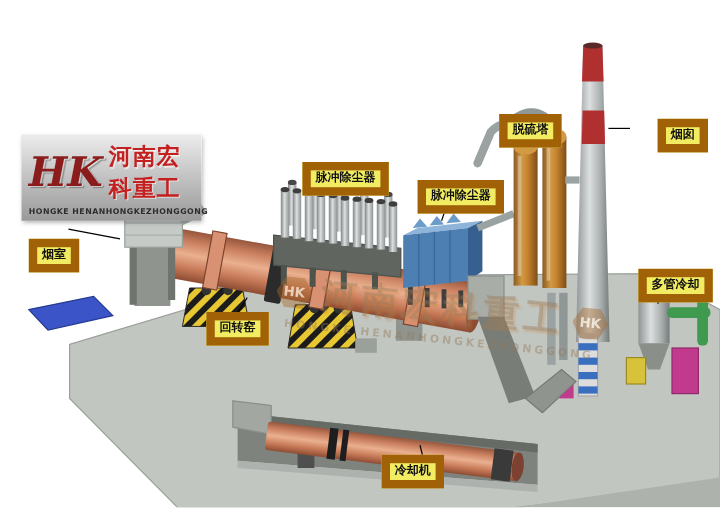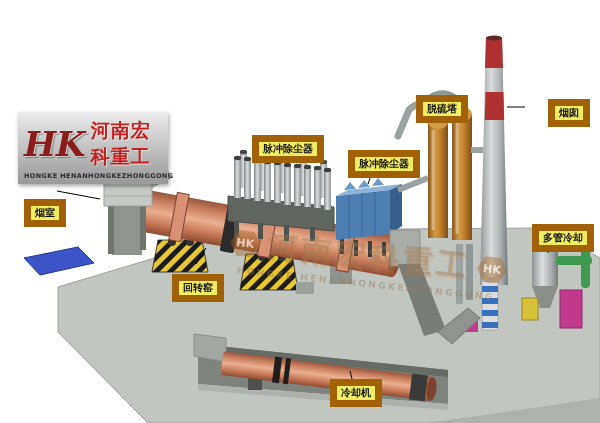--- a/index.html
+++ b/index.html
@@ -269,17 +269,17 @@
     <div class="logo-cn">河南宏科重工</div>
   </div>
   <div class="logo-en">HONGKE  HENANHONGKEZHONGGONG</div>
 </div>
 
 <div class="eq-label" style="left:24px;top:199px">烟室</div>
 <div class="eq-label" style="left:252px;top:135px">脉冲除尘器</div>
 <div class="eq-label" style="left:348px;top:150px">脉冲除尘器</div>
 <div class="eq-label" style="left:416px;top:95px">脱硫塔</div>
 <div class="eq-label" style="left:548px;top:99px">烟囱</div>
-<div class="eq-label" style="left:172px;top:274px">回转窑</div>
-<div class="eq-label" style="left:330px;top:379px">冷却机</div>
+<div class="eq-label" style="left:172px;top:260px">回转窑</div>
+<div class="eq-label" style="left:318px;top:379px">冷却机</div>
 <div class="eq-label" style="left:532px;top:224px">多管冷却</div>
 
 </div>
 
 </body></html>

